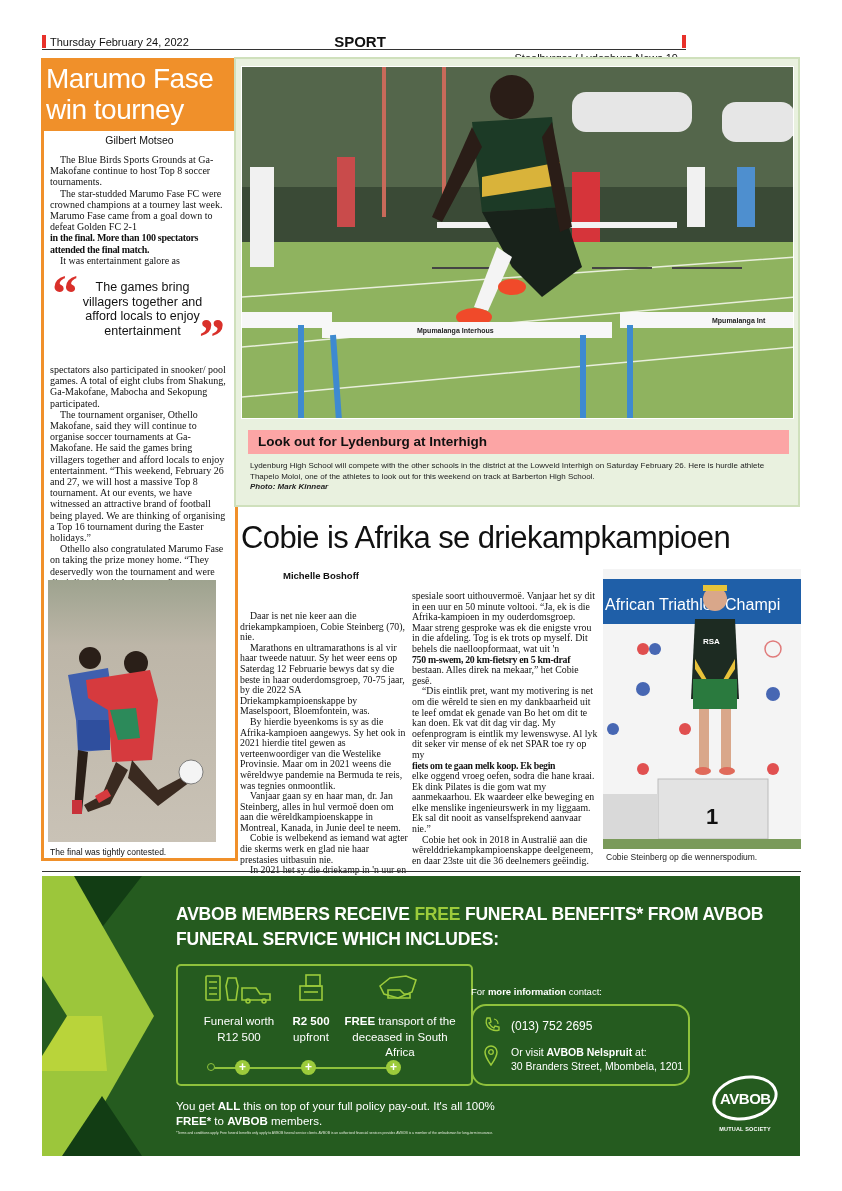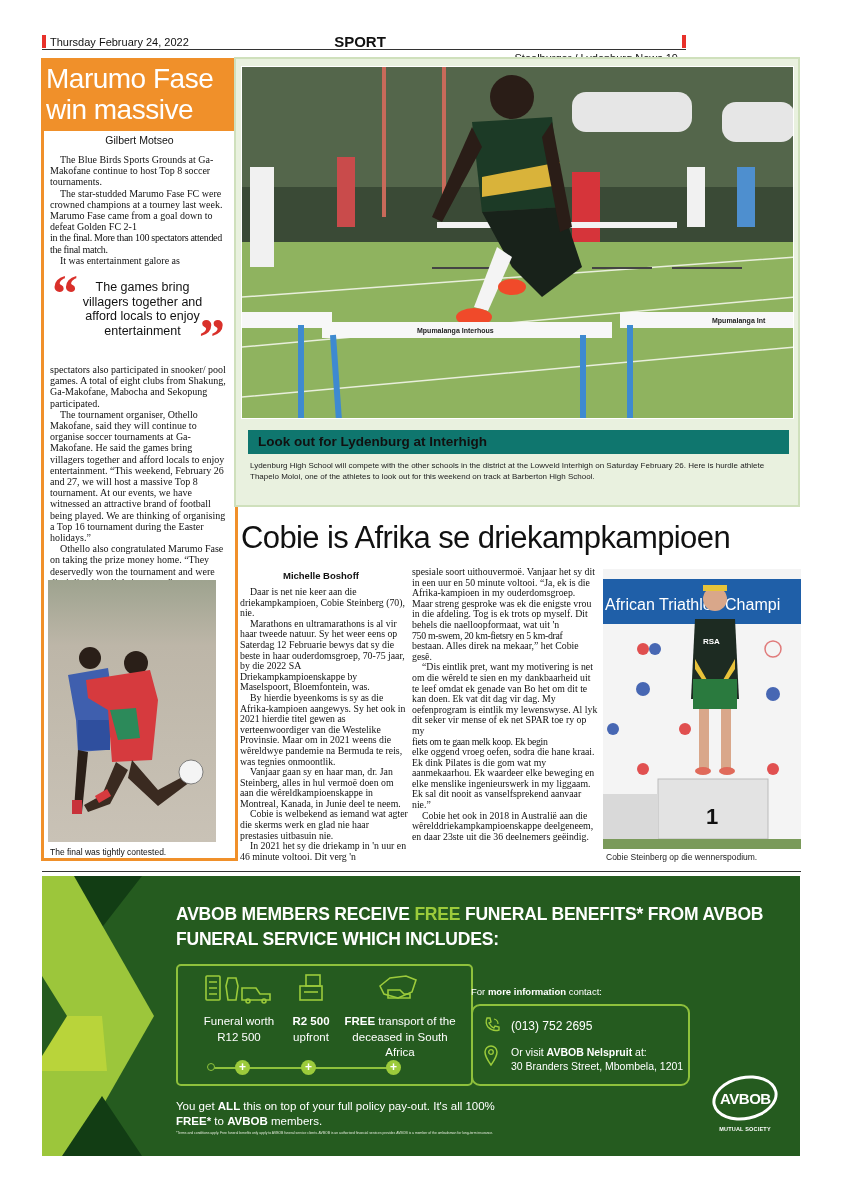--- a/index.html
+++ b/index.html
@@ -13,58 +13,58 @@
   .hdr .date { position: absolute; left: 8px; top: 2px; font: 11px "Liberation Sans", sans-serif; }
   .hdr .section { position: absolute; left: 0; right: 8px; top: -1px; text-align: center; font: bold 15px "Liberation Sans", sans-serif; }
   .hdr .pub { position: absolute; right: 8px; top: 18px; font: 11px "Liberation Sans", sans-serif; text-align: center; }
 
   
   .left-box { position: absolute; left: 41px; top: 58px; width: 197px; height: 803px; border: 3px solid #f0902a; background: #fff; }
   .left-title { background: #f0902a; color: #fff; font: 28px "Liberation Sans", sans-serif; line-height: 31px; padding: 2px 4px 6px 2px; letter-spacing: -0.5px; }
   .byline-l { text-align: center; font: 10.5px "Liberation Sans", sans-serif; margin: 3px 0 8px; }
   .col-text { font: 10px "Liberation Serif", serif; line-height: 11.2px; padding: 0 6px; text-align: left; }
   .col-text p { text-indent: 10px; }
-  .col-text .bold-row { font-weight: normal; letter-spacing: -0.3px; }
+  .col-text .bold-row { font-weight: bold; letter-spacing: -0.3px; }
   .pullquote { position: relative; height: 88px; margin: 6px 0 4px; }
   .pullquote .q-open { position: absolute; left: 8px; top: -4px; font: bold 52px "Liberation Serif", serif; color: #d9302a; line-height: 1; }
   .pullquote .q-close { position: absolute; right: 10px; top: 40px; font: bold 52px "Liberation Serif", serif; color: #d9302a; line-height: 1; }
   .pullquote .q-text { position: absolute; left: 28px; right: 22px; top: 8px; text-align: center; font: 12.5px "Liberation Sans", sans-serif; line-height: 14.5px; }
   .soccer-photo { position: absolute; left: 4px; top: 519px; width: 168px; height: 262px; overflow: hidden; background: #b9b3a7; }
   .soccer-caption { position: absolute; left: 6px; top: 786px; font: 8.5px "Liberation Sans", sans-serif; }
 
   
   .track-box { position: absolute; left: 234px; top: 57px; width: 566px; height: 450px; background: #e9f1df; border: 2px solid #cfe0bc; }
   .track-photo { position: absolute; left: 5px; top: 7px; width: 553px; height: 353px; overflow: hidden; background: #7fa35a; border: 1px solid #fff; }
-  .track-headline { position: absolute; left: 12px; top: 371px; width: 541px; height: 24px; background: #0f766e; font: bold 13.5px "Liberation Sans", sans-serif; padding: 4px 10px; }
+  .track-headline { position: absolute; left: 12px; top: 371px; width: 541px; height: 24px; background: #fca5a5; font: bold 13.5px "Liberation Sans", sans-serif; padding: 4px 10px; }
   .track-caption { position: absolute; left: 14px; top: 402px; width: 540px; font: 8px "Liberation Sans", sans-serif; line-height: 10.5px; color: #222; }
   .track-caption .credit { font-weight: bold; font-style: italic; }
 
   
   .cobie-title { position: absolute; left: 241px; top: 520px; font: 31px "Liberation Sans", sans-serif; letter-spacing: -0.6px; white-space: nowrap; }
   .cobie-byline { position: absolute; left: 238px; top: 570px; width: 166px; text-align: center; font: bold 9.5px "Liberation Sans", sans-serif; }
   .cobie-col1 { position: absolute; left: 240px; top: 587px; width: 168px; }
   .cobie-col2 { position: absolute; left: 412px; top: 567px; width: 186px; }
-  .cobie-col1 .col-text, .cobie-col2 .col-text { padding: 0; font-size: 9.8px; line-height: 10.6px; }
+  .cobie-col1 .col-text, .cobie-col2 .col-text { padding: 0; font-size: 9.8px; line-height: 10.6px; margin-top: 24px; }
   .cobie-photo { position: absolute; left: 603px; top: 569px; width: 198px; height: 280px; overflow: hidden; background: #f2f2f2; }
   .cobie-caption { position: absolute; left: 606px; top: 852px; font: 8.5px "Liberation Sans", sans-serif; color: #222; }
 
   .rule { position: absolute; left: 42px; top: 871px; width: 759px; height: 1px; background: #333; }
 
   
   .ad { position: absolute; left: 42px; top: 876px; width: 758px; height: 280px; background: #255b1f; overflow: hidden; }
   .ad-headline { position: absolute; left: 134px; top: 26px; width: 620px; font: bold 17.5px "Liberation Sans", sans-serif; color: #fff; line-height: 25px; letter-spacing: -0.2px; }
   .ad-headline .free { color: #9ccb3b; }
   .benefits { position: absolute; left: 134px; top: 88px; width: 297px; height: 122px; border: 2px solid #8fc13c; border-radius: 5px; }
   .benefit { position: absolute; top: 48px; text-align: center; color: #fff; font: 11.5px "Liberation Sans", sans-serif; line-height: 15.5px; }
   .benefit-icon { position: absolute; top: 6px; height: 32px; }
   .timeline { position: absolute; left: 32px; top: 101px; width: 190px; height: 2px; background: #8fc13c; }
   .dot-start { position: absolute; left: 29px; top: 97px; width: 8px; height: 8px; border: 1.5px solid #8fc13c; border-radius: 50%; background: #255b1f; }
   .plus-dot { position: absolute; top: 94px; width: 15px; height: 15px; border-radius: 50%; background: #9ccb3b; color: #fff; font: bold 12px "Liberation Sans", sans-serif; line-height: 15px; text-align: center; }
   .contact-label { position: absolute; left: 429px; top: 110px; font: 9.5px "Liberation Sans", sans-serif; color: #fff; }
-  .contact-box { position: absolute; left: 429px; top: 128px; width: 219px; height: 82px; border: 2px solid #8fc13c; border-radius: 9px; color: #fff; font: 11px "Liberation Sans", sans-serif; }
+  .contact-box { position: absolute; left: 429px; top: 128px; width: 219px; height: 82px; border: 2px solid #8fc13c; border-radius: 15px; color: #fff; font: 11px "Liberation Sans", sans-serif; }
   .contact-box .phone { position: absolute; left: 38px; top: 13px; font-size: 12px; }
   .contact-box .visit { position: absolute; left: 38px; top: 39px; line-height: 14px; font-size: 10.5px; }
   .contact-icon { position: absolute; left: 10px; }
   .ad-footer { position: absolute; left: 134px; top: 223px; width: 320px; color: #fff; font: 11.5px "Liberation Sans", sans-serif; line-height: 15px; }
   .ad-fine { position: absolute; left: 134px; top: 255px; width: 430px; color: #dfe8d8; font: 3.4px "Liberation Sans", sans-serif; line-height: 4.5px; }
   .avbob-logo { position: absolute; left: 666px; top: 200px; width: 74px; height: 70px; text-align: center; color: #fff; }
   .avbob-logo .oval { width: 66px; height: 44px; margin: 0 auto; border: 3px solid #fff; border-radius: 50%; transform: rotate(-12deg); display: flex; align-items: center; justify-content: center; }
   .avbob-logo .name { font: bold 15px "Liberation Sans", sans-serif; transform: rotate(12deg); letter-spacing: -0.5px; }
   .avbob-logo .mutual { font: bold 5.5px "Liberation Sans", sans-serif; margin-top: 6px; letter-spacing: 0.2px; }
 </style>
@@ -75,21 +75,21 @@
   <div class="bar-l"></div>
   <span class="date">Thursday February 24, 2022</span>
   <span class="section">SPORT</span>
   <span class="pub">Steelburger / Lydenburg News 19</span>
   <div class="bar-r"></div>
 </div>
 
 <div class="left-box">
   <div class="left-title">
     <div>Marumo Fase</div>
-    <div>win massive</div>
+    <div>win tourney</div>
   </div>
   <div class="byline-l">Gilbert Motseo</div>
   <div class="col-text">
     <p>The Blue Birds Sports Grounds at Ga-Makofane continue to host Top 8 soccer tournaments.</p>
     <p>The star-studded Marumo Fase FC were crowned champions at a tourney last week. Marumo Fase came from a goal down to defeat Golden FC 2-1</p>
     <div class="bold-row">in the final. More than 100 spectators attended the final match.</div>
     <p>It was entertainment galore as</p>
   </div>
   <div class="pullquote">
     <span class="q-open">“</span>
@@ -172,20 +172,21 @@
       <text x="470" y="256" font-family="Liberation Sans, sans-serif" font-size="7" font-weight="bold" fill="#222">Mpumalanga Int</text>
       <rect x="56" y="258" width="6" height="95" fill="#3e8ad0"></rect>
       <rect x="88" y="268" width="6" height="85" fill="#3e8ad0" transform="rotate(-4 91 268)"></rect>
       <rect x="338" y="268" width="6" height="85" fill="#3e8ad0"></rect>
       <rect x="385" y="258" width="6" height="95" fill="#3e8ad0"></rect>
     </svg>
   </div>
   <div class="track-headline">Look out for Lydenburg at Interhigh</div>
   <div class="track-caption">
     <div>Lydenburg High School will compete with the other schools in the district at the Lowveld Interhigh on Saturday February 26. Here is hurdle athlete Thapelo Moloi, one of the athletes to look out for this weekend on track at Barberton High School.</div>
+    <div class="credit">Photo: Mark Kinnear</div>
   </div>
 </div>
 
 <div class="cobie-title">Cobie is Afrika se driekampkampioen</div>
 <div class="cobie-byline">Michelle Boshoff</div>
 
 <div class="cobie-col1">
   <div class="col-text">
     <p>Daar is net nie keer aan die driekampkampioen, Cobie Steinberg (70), nie.</p>
     <p>Marathons en ultramarathons is al vir haar tweede natuur. Sy het weer eens op Saterdag 12 Februarie bewys dat sy die beste in haar ouderdomsgroep, 70-75 jaar, by die 2022 SA Driekampkampioenskappe by Maselspoort, Bloemfontein, was.</p>

